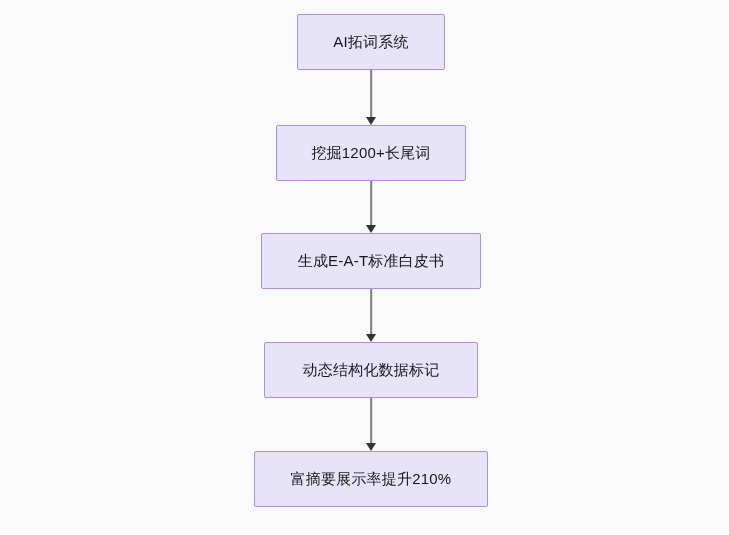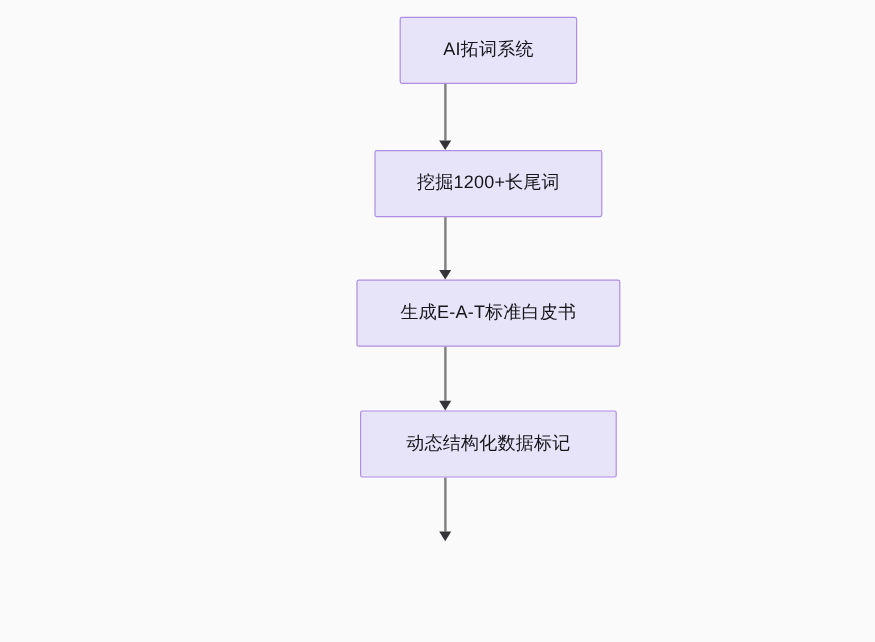--- a/index.html
+++ b/index.html
@@ -26,21 +26,20 @@
     border: 1.6px solid #ad8ee0;
     border-radius: 2px;
     display: flex;
     align-items: center;
     justify-content: center;
     color: #16161a;
     font-size: 15px;
     line-height: 1.2;
     letter-spacing: 0.2px;
     white-space: nowrap;
-    margin-left: 36px;
   }
   .node-label {
     display: block;
     padding: 0 10px;
   }
   .edge {
     position: absolute;
     width: 0;
     height: 0;
   }
@@ -77,20 +76,23 @@
   </div>
 
   <div class="node" id="node-n4" style="left: 264px; top: 342px; width: 214px; height: 56px;">
     <span class="node-label">动态结构化数据标记</span>
   </div>
 
   <div class="node" id="node-n3" style="left: 261px; top: 233px; width: 220px; height: 56px;">
     <span class="node-label">生成E-A-T标准白皮书</span>
   </div>
 
+  <div class="node" id="node-n5" style="left: 254px; top: 451px; width: 234px; height: 56px;">
+    <span class="node-label">富摘要展示率提升210%</span>
+  </div>
 
   <div class="edge" id="edge-e1" style="left: 371px; top: 70px;">
     <div class="edge-line" style="height: 47px;"></div>
     <div class="edge-head" style="top: 47px;"></div>
   </div>
 
   <div class="edge" id="edge-e2" style="left: 371px; top: 181px;">
     <div class="edge-line" style="height: 44px;"></div>
     <div class="edge-head" style="top: 44px;"></div>
   </div>

